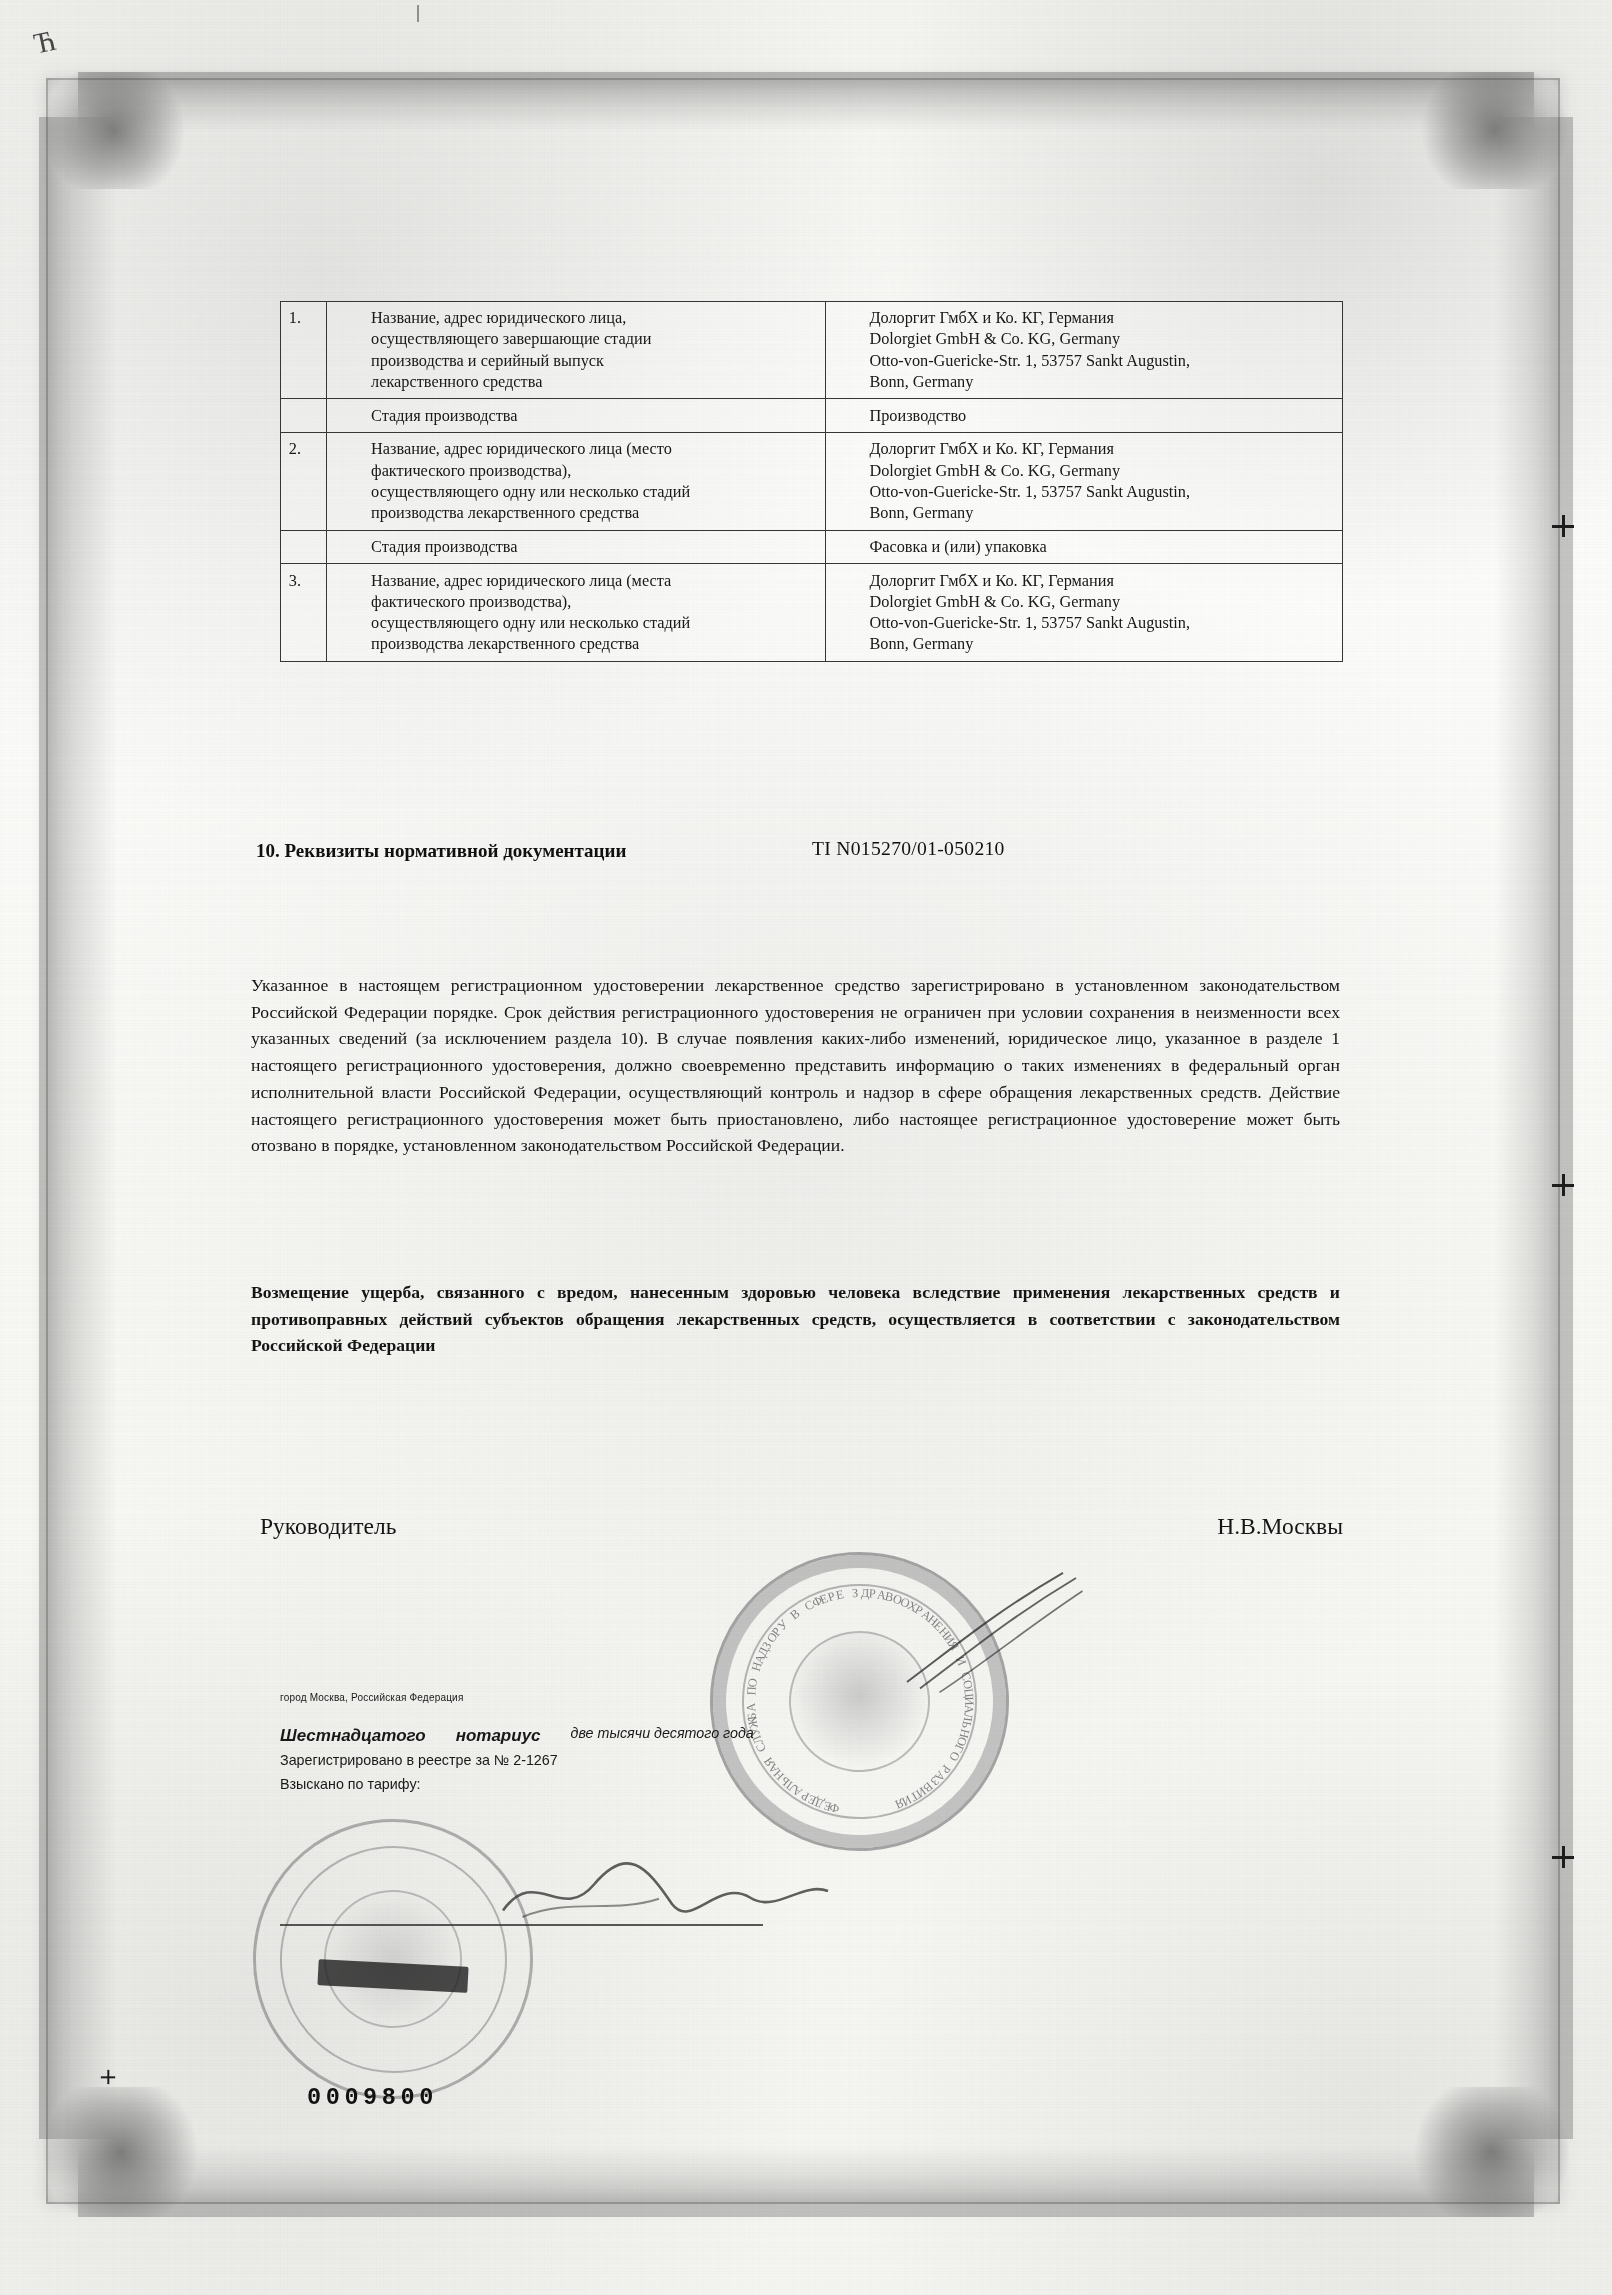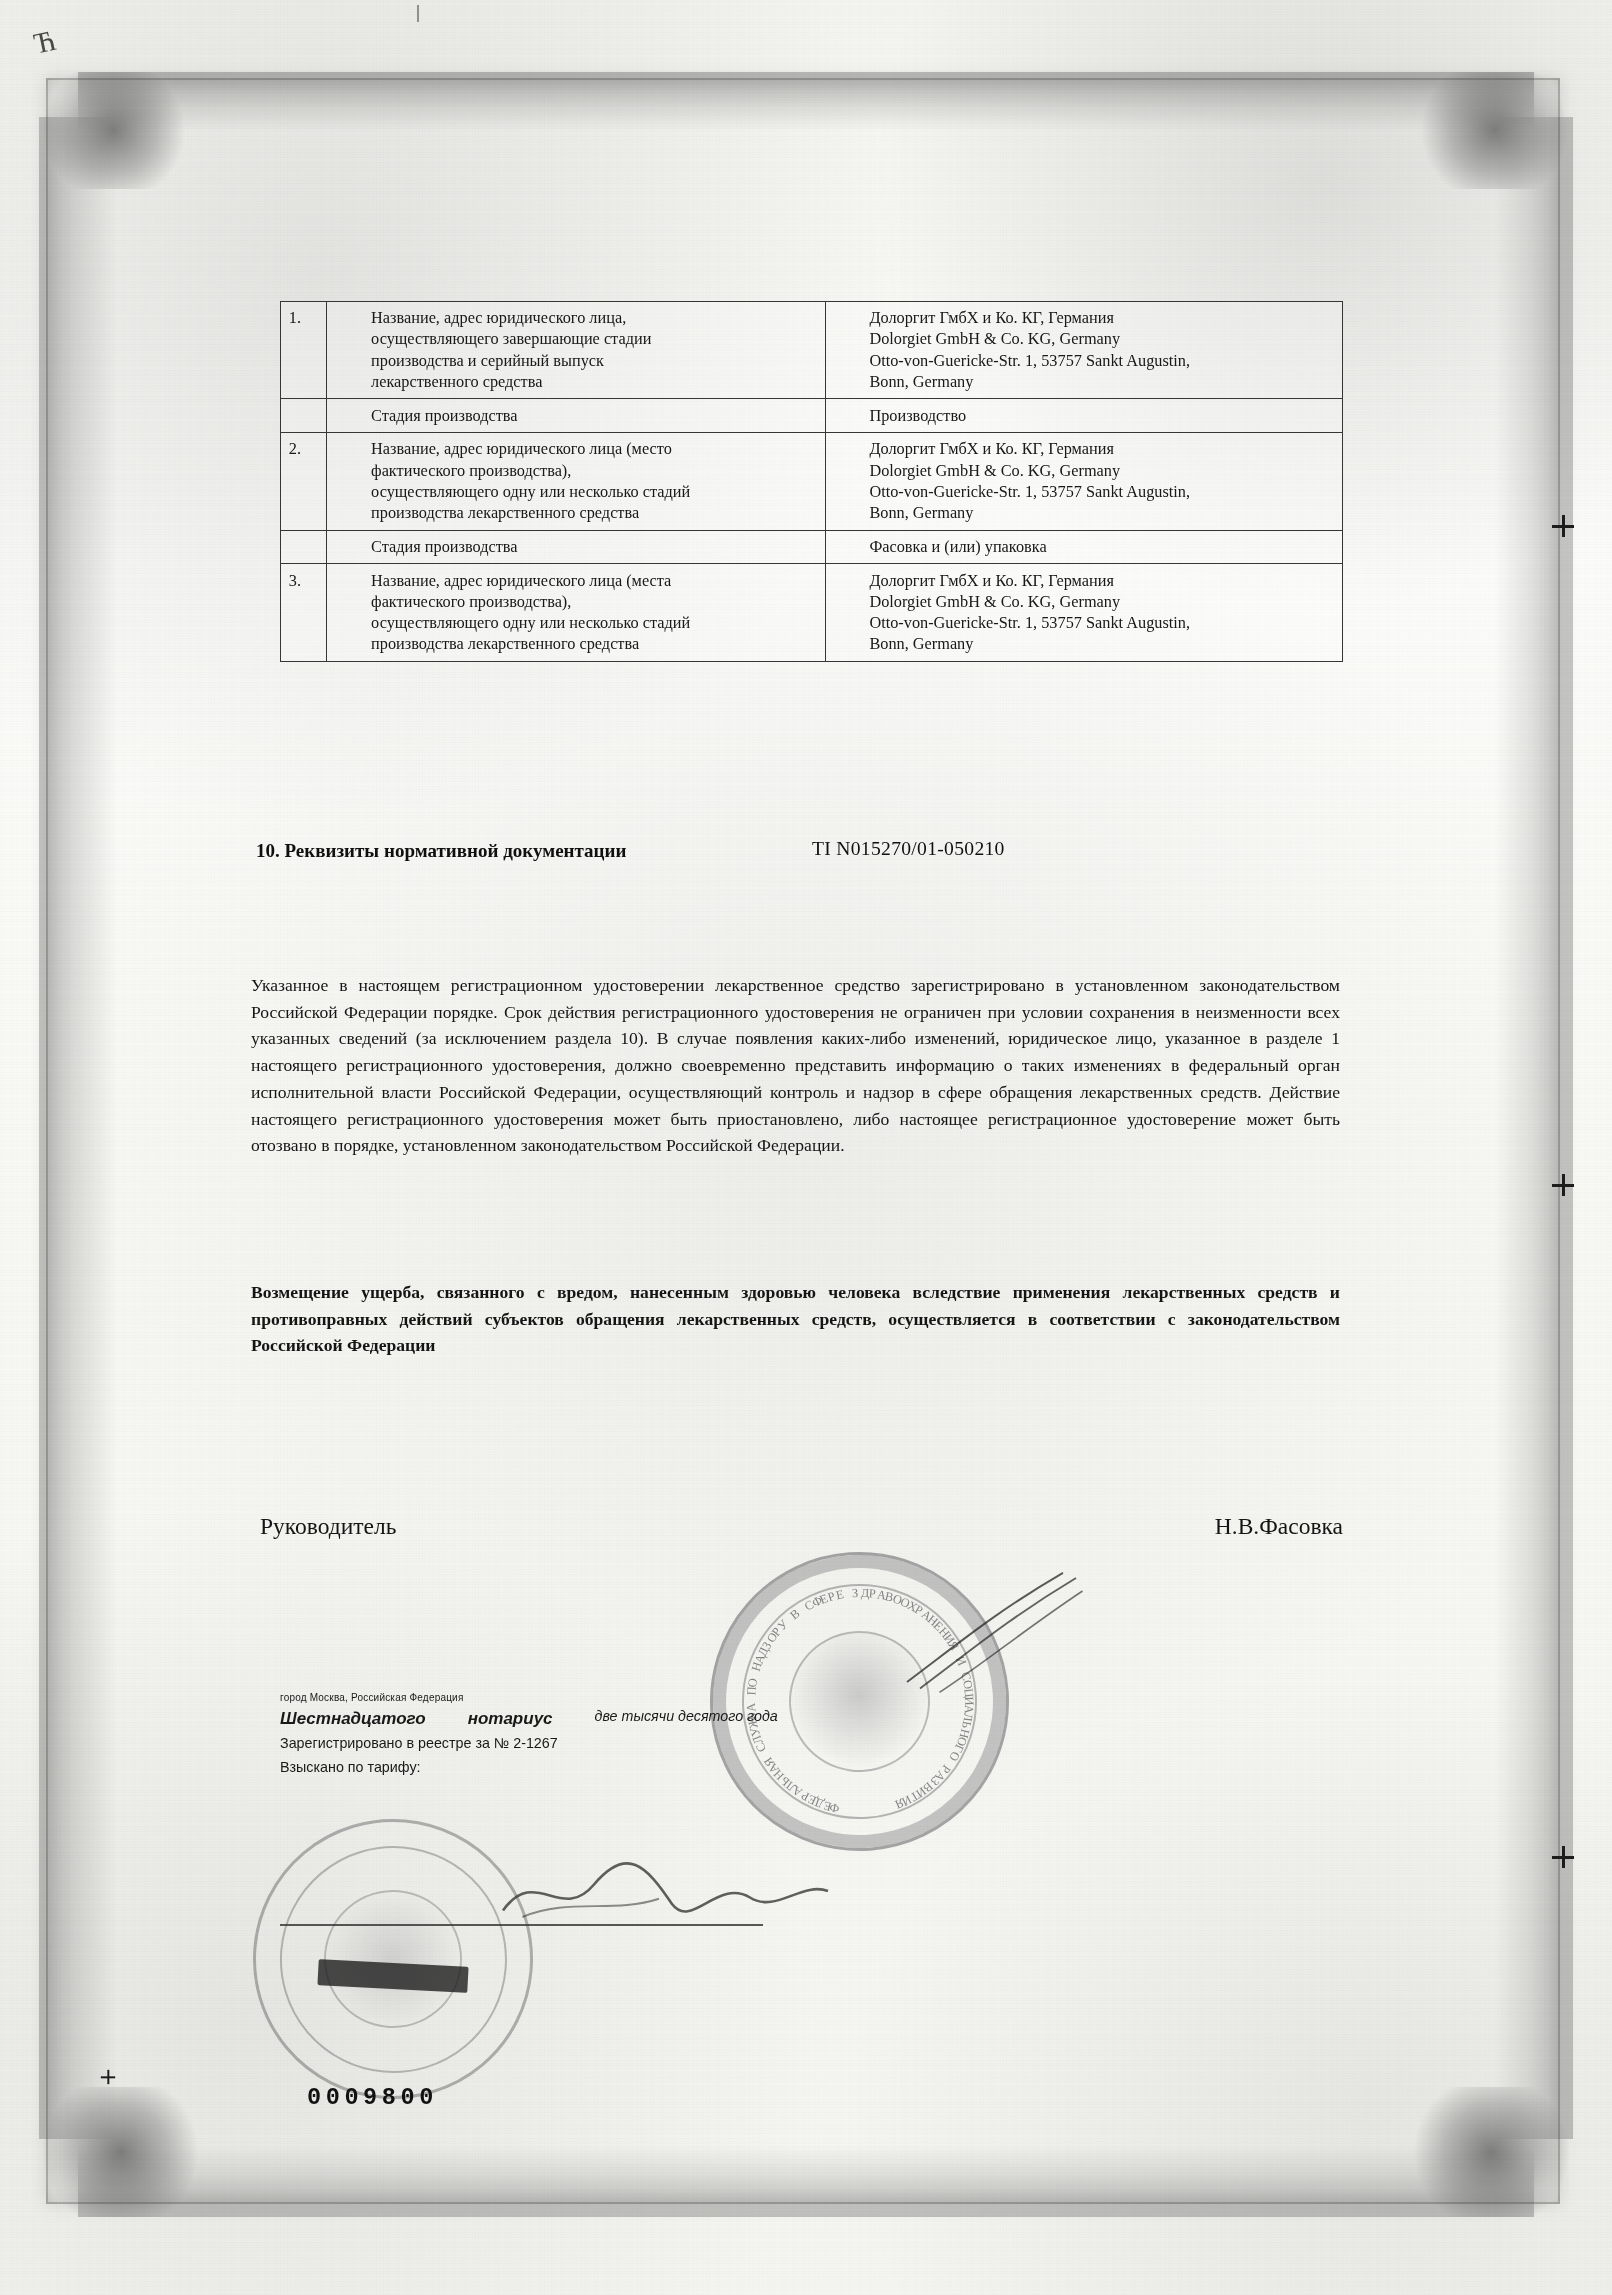--- a/index.html
+++ b/index.html
@@ -277,22 +277,22 @@
     font-size: 14.3px;
     line-height: 1.38;
     color: #1f1f1f;
   }
   .nota-city { font-size: 10px; letter-spacing: 0.2px; margin-top: 25px; }
   .nota-date {
     font-style: italic;
     font-weight: bold;
     font-size: 17px;
     display: flex;
-    gap: 42px;
-    margin-top: 2px;
+    gap: 30px;
+    margin-top: 19px;
   }
   .nota-date .thin { font-weight: normal; font-style: italic; font-size: 14.3px; }
   .nota-body { margin-top: 3.9px; font-size: 14.3px; }
   .sign-scribble {
     position: absolute;
     left: 496px;
     top: 1852px;
     width: 339px;
     height: 78px;
     opacity: .8;
@@ -419,21 +419,21 @@
     </table>
 
     <div class="sec-head filter-blur">10. Реквизиты нормативной документации</div>
     <div class="sec-code filter-blur">ТІ N015270/01-050210</div>
 
     <div class="para para-1 filter-blur">Указанное в настоящем регистрационном удостоверении лекарственное средство зарегистрировано в установленном законодательством Российской Федерации порядке. Срок действия регистрационного удостоверения не ограничен при условии сохранения в неизменности всех указанных сведений (за исключением раздела 10). В случае появления каких-либо изменений, юридическое лицо, указанное в разделе 1 настоящего регистрационного удостоверения, должно своевременно представить информацию о таких изменениях в федеральный орган исполнительной власти Российской Федерации, осуществляющий контроль и надзор в сфере обращения лекарственных средств. Действие настоящего регистрационного удостоверения может быть приостановлено, либо настоящее регистрационное удостоверение может быть отозвано в порядке, установленном законодательством Российской Федерации.</div>
     <div class="para para-2 filter-blur">Возмещение ущерба, связанного с вредом, нанесенным здоровью человека вследствие применения лекарственных средств и противоправных действий субъектов обращения лекарственных средств, осуществляется в соответствии с законодательством Российской Федерации</div>
 
     <div class="sign-row">
       <div>Руководитель</div>
-      <div>Н.В.Фасовка</div>
+      <div>Н.В.Москвы</div>
     </div>
 
     <div class="stamp-main">
       <div class="stamp-text">
           <span style="transform: rotate(-165deg) translate(0px, -116px);">Ф</span>
           <span style="transform: rotate(-160.658deg) translate(0px, -116px);">Е</span>
           <span style="transform: rotate(-156.316deg) translate(0px, -116px);">Д</span>
           <span style="transform: rotate(-151.974deg) translate(0px, -116px);">Е</span>
           <span style="transform: rotate(-147.632deg) translate(0px, -116px);">Р</span>
           <span style="transform: rotate(-143.289deg) translate(0px, -116px);">А</span>

